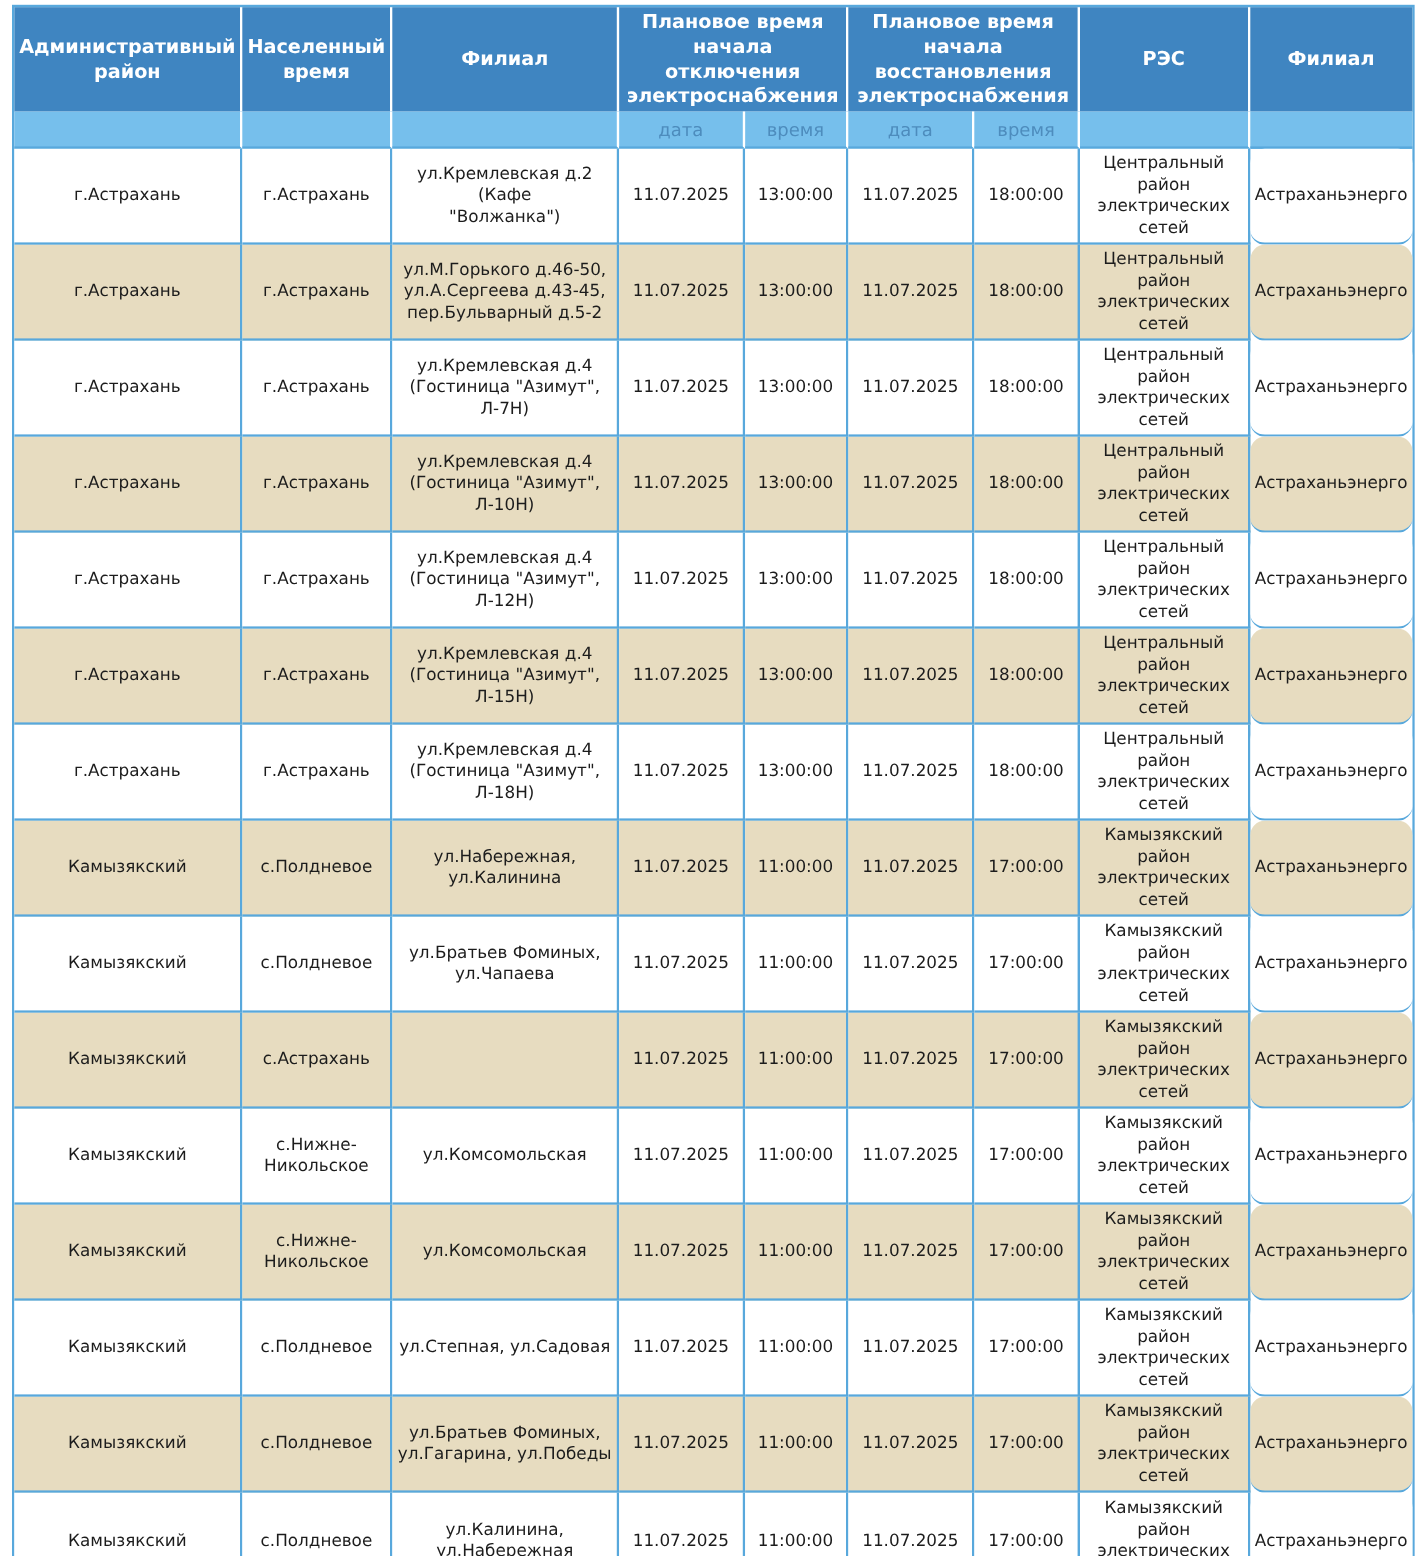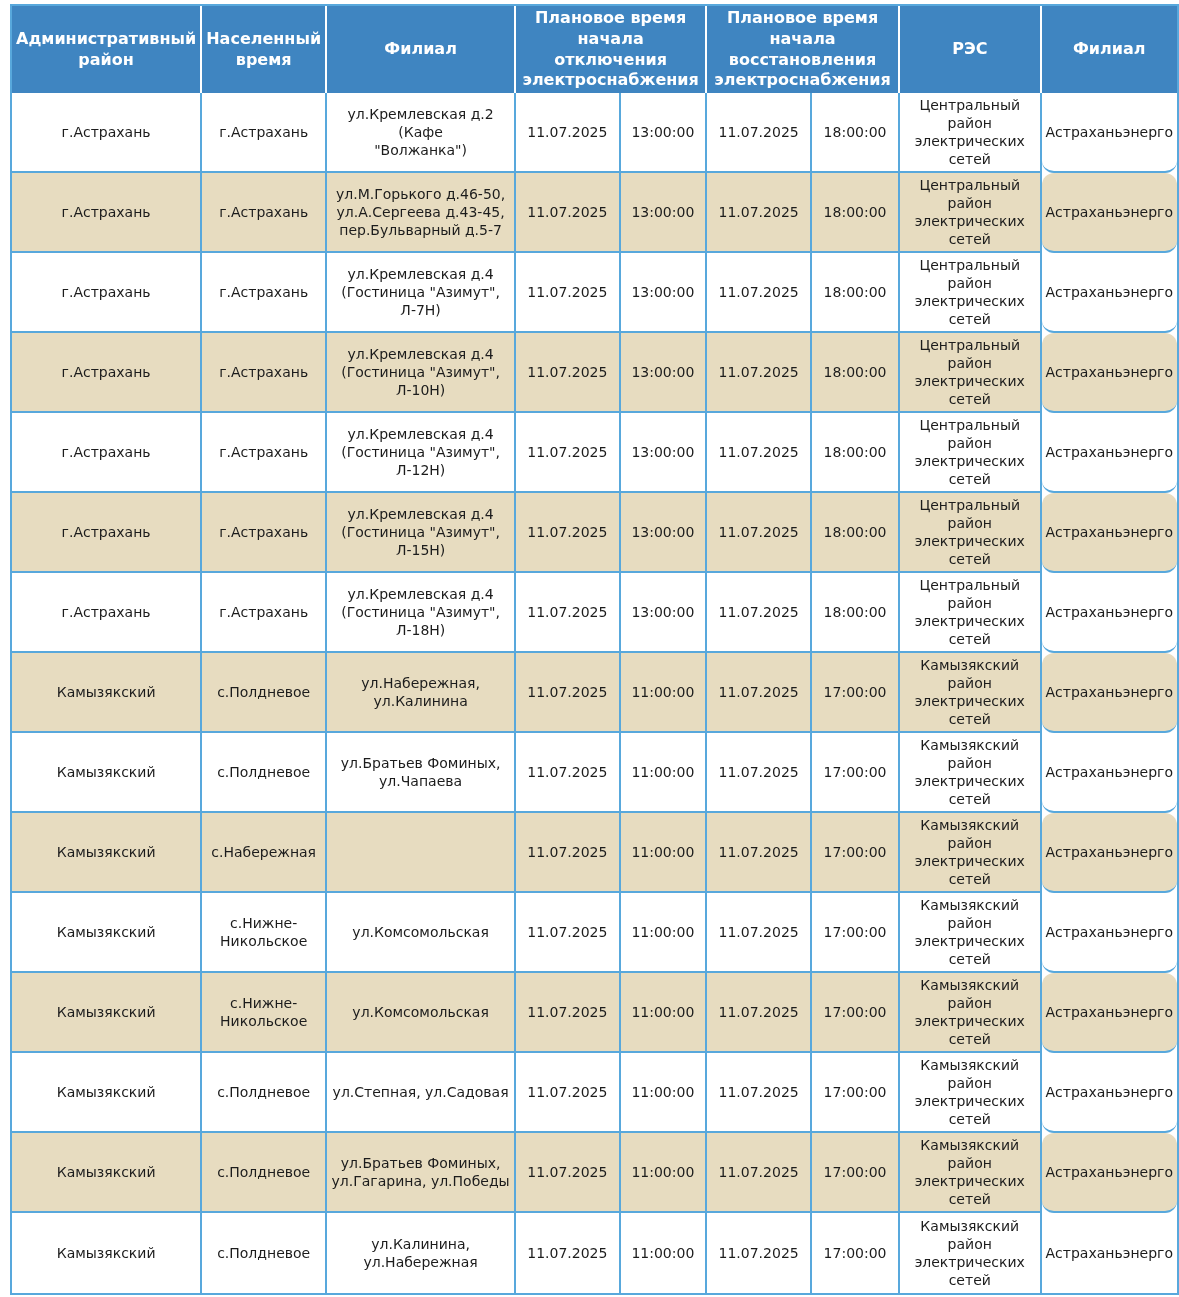--- a/index.html
+++ b/index.html
@@ -59,20 +59,31 @@
       <th>Филиал</th>
       <th colspan="2">Плановое время начала
 отключения
 электроснабжения</th>
       <th colspan="2">Плановое время начала
 восстановления
 электроснабжения</th>
       <th>РЭС</th>
       <th>Филиал</th>
     </tr>
+    <tr class="h2">
+      <th></th>
+      <th></th>
+      <th></th>
+      <th>дата</th>
+      <th>время</th>
+      <th>дата</th>
+      <th>время</th>
+      <th></th>
+      <th></th>
+    </tr>
   </thead>
   <tbody id="rows">
       <tr>
         <td>г.Астрахань</td>
         <td>г.Астрахань</td>
         <td>ул.Кремлевская д.2 (Кафе
 "Волжанка")</td>
         <td>11.07.2025</td>
         <td>13:00:00</td>
         <td>11.07.2025</td>
@@ -81,21 +92,21 @@
 район
 электрических
 сетей</td>
         <td>Астраханьэнерго</td>
       </tr>
       <tr class="alt">
         <td>г.Астрахань</td>
         <td>г.Астрахань</td>
         <td>ул.М.Горького д.46-50,
 ул.А.Сергеева д.43-45,
-пер.Бульварный д.5-7</td>
+пер.Бульварный д.5-2</td>
         <td>11.07.2025</td>
         <td>13:00:00</td>
         <td>11.07.2025</td>
         <td>18:00:00</td>
         <td>Центральный
 район
 электрических
 сетей</td>
         <td>Астраханьэнерго</td>
       </tr>
@@ -199,21 +210,21 @@
         <td>11.07.2025</td>
         <td>17:00:00</td>
         <td>Камызякский
 район
 электрических
 сетей</td>
         <td>Астраханьэнерго</td>
       </tr>
       <tr class="alt">
         <td>Камызякский</td>
-        <td>с.Набережная</td>
+        <td>с.Астрахань</td>
         <td></td>
         <td>11.07.2025</td>
         <td>11:00:00</td>
         <td>11.07.2025</td>
         <td>17:00:00</td>
         <td>Камызякский
 район
 электрических
 сетей</td>
         <td>Астраханьэнерго</td>

